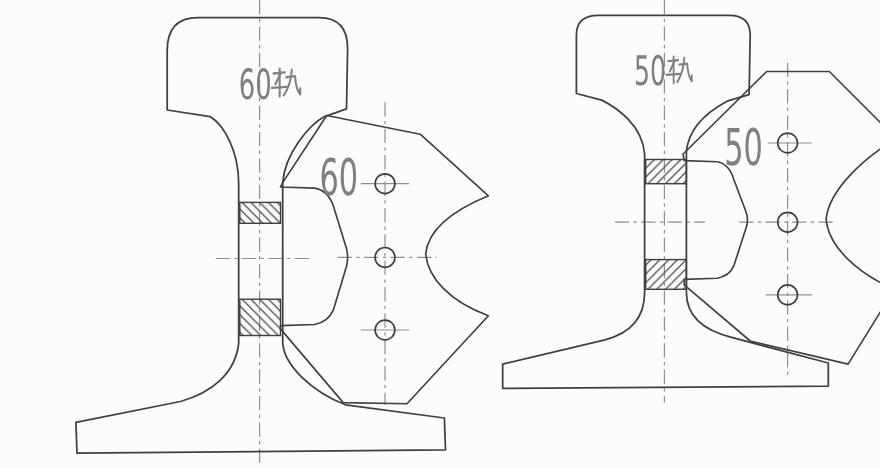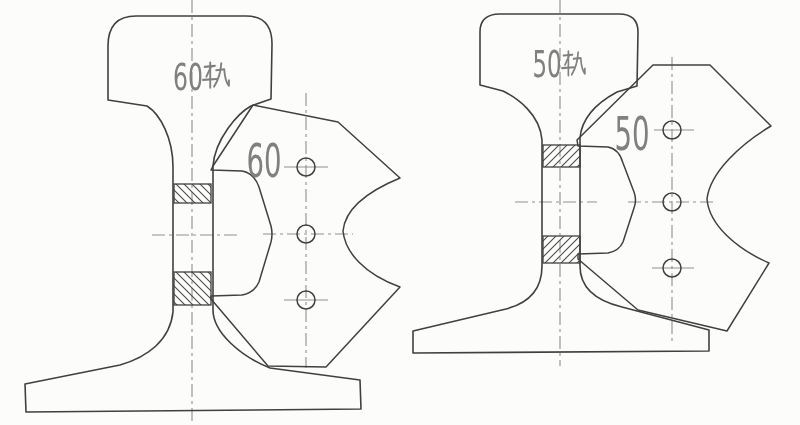--- a/index.html
+++ b/index.html
@@ -1,21 +1,21 @@
 <!DOCTYPE html>
 <html style="--paper: #fcfcfa; --line: #404040; --centerline: #8f8f8f; --annotation-text: #808080;"><head>
 <meta charset="utf-8">
 <style>
   html,body{margin:0;padding:0;}
   body{
     width:800px;height:425px;overflow:hidden;
     background:var(--paper,#fcfcfa);
     font-family:"DejaVu Sans", sans-serif;
   }
-  .canvas{position:relative;width:636px;height:425px;background:var(--paper,#fcfcfa);}
+  .canvas{position:relative;width:636px;height:425px;background:var(--paper,#fcfcfa);margin-left:44px;}
   svg{display:block;}
   .outline{fill:none;stroke:var(--line,#404040);stroke-width:1.6;stroke-linejoin:round;stroke-linecap:round;}
   .plate{fill:none;stroke:var(--line,#404040);stroke-width:1.5;stroke-linejoin:round;stroke-linecap:round;}
   .cl{fill:none;stroke:var(--centerline,#8f8f8f);stroke-width:1.1;stroke-dasharray:13 4 3 4;}
   .tick{stroke:var(--centerline,#8f8f8f);stroke-width:1.1;}
   .hole{fill:none;stroke:var(--line,#404040);stroke-width:1.5;}
   .hatchrect-a{fill:url(#hatchBack);stroke:var(--line,#404040);stroke-width:1.3;}
   .hatchrect-b{fill:url(#hatchFwd);stroke:var(--line,#404040);stroke-width:1.3;}
   .anno{fill:var(--annotation-text,#808080);font-family:"DejaVu Sans",sans-serif;}
   .gui{fill:none;stroke:var(--annotation-text,#808080);stroke-width:2.2;stroke-linecap:round;stroke-linejoin:round;}

